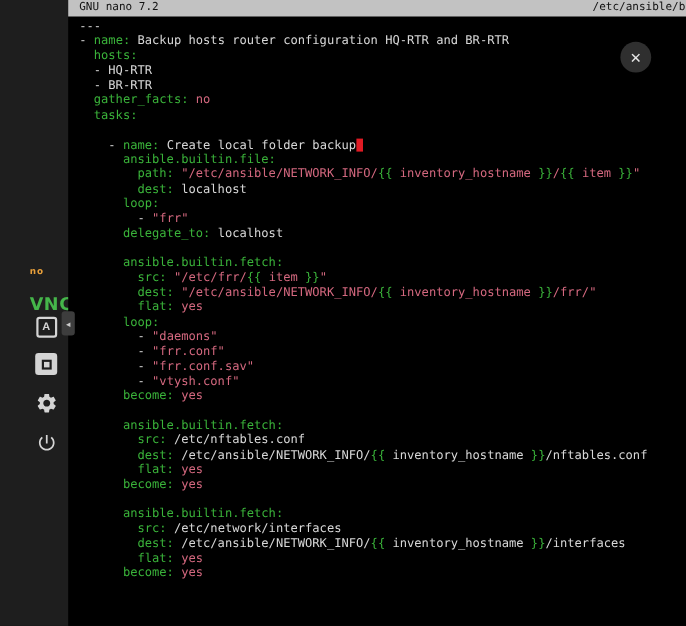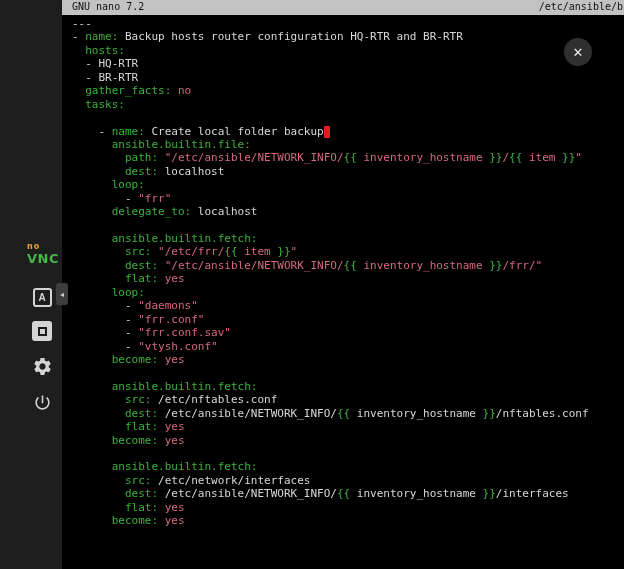--- a/index.html
+++ b/index.html
@@ -9,21 +9,21 @@
     --handle-bg:#3d3d3d; --close-bg:#2f2f2f;
   }
   *{box-sizing:border-box;margin:0;padding:0}
   html,body{width:624px;height:569px;overflow:hidden}
   body{position:relative;background:var(--page-bg);font-family:"DejaVu Sans",sans-serif}
 
   
   .vnc-sidebar{position:absolute;left:0;top:0;width:62px;height:100%}
   .vnc-logo{position:absolute;left:27px;top:243px;line-height:1;text-align:left}
   .logo-no{display:block;font-size:8px;font-weight:bold;color:var(--logo-orange);letter-spacing:1px}
-  .logo-vnc{display:block;font-size:13px;font-weight:bold;color:var(--logo-green);letter-spacing:.5px;margin-top:1px}
+  .logo-vnc{display:block;font-size:16px;font-weight:bold;color:var(--logo-green);letter-spacing:.5px;margin-top:18px}
   .vnc-btn{position:absolute;left:29px;width:26px;height:26px;background:transparent;border:none;display:flex;align-items:center;justify-content:center;cursor:pointer;padding:0;color:var(--icon-gray)}
   .btn-clipboard{top:284px}.btn-fullscreen{top:318px}.btn-settings{top:353px}.btn-power{top:389px}
   .clip-icon{width:19px;height:19px;border:2px solid var(--icon-gray);border-radius:3px;color:var(--icon-gray);font-size:10px;font-weight:bold;display:flex;align-items:center;justify-content:center}
   .fs-icon{width:20px;height:20px;background:var(--icon-gray);border-radius:3px;display:flex;align-items:center;justify-content:center}
   .fs-inner{width:9px;height:9px;border:2px solid var(--page-bg)}
   .toolbar-handle{position:absolute;left:56px;top:283px;width:12px;height:22px;background:var(--handle-bg);color:#cccccc;font-size:8px;display:flex;align-items:center;justify-content:center;border-radius:3px;z-index:6;cursor:pointer}
 
   
   .terminal{position:absolute;left:62px;top:0;width:562px;height:569px;background:var(--terminal-bg)}
   .titlebar{height:15px;background:var(--titlebar-bg);color:var(--titlebar-text);font-family:"DejaVu Sans Mono",monospace;font-size:10px;line-height:14px;display:flex;justify-content:space-between;padding:0 1px 0 10px;white-space:pre;overflow:hidden}

